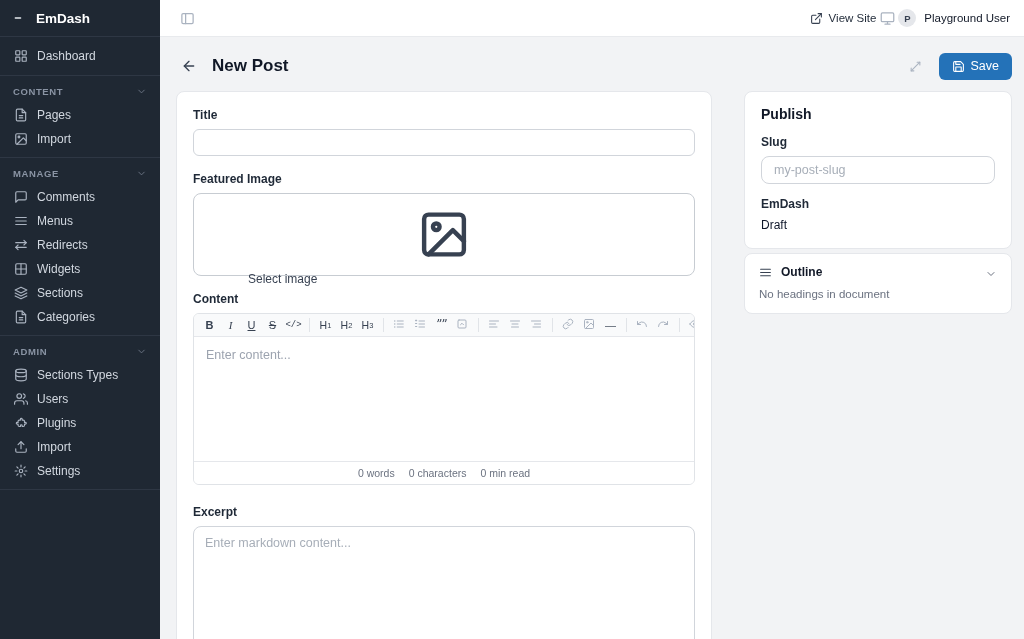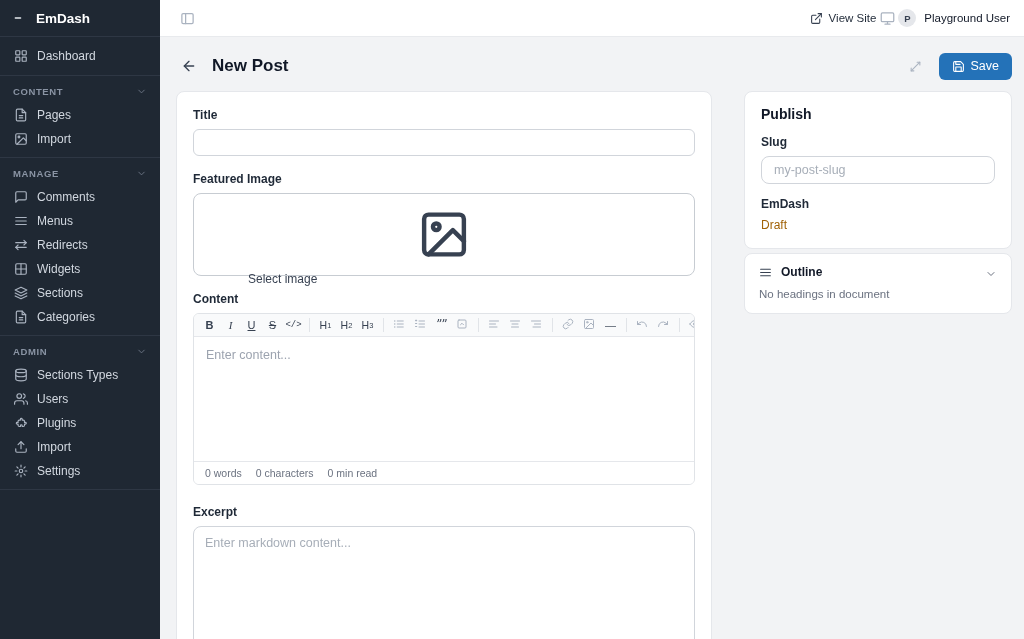--- a/index.html
+++ b/index.html
@@ -64,33 +64,33 @@
   .tb-bold { font-weight:bold; }
   .tb-italic { font-style:italic; font-family:"Liberation Serif", serif; }
   .tb-underline { text-decoration:underline; }
   .tb-strikethrough { text-decoration:line-through; }
   .tb-inline-code { font-family:"Liberation Mono", monospace; font-size:9px; }
   .tb-h { font-size:10.5px; font-weight:normal; }
   .tb-h sub { font-size:7.5px; }
   .tb-blockquote { font-family:"DejaVu Serif", serif; font-size:12px; letter-spacing:-1px; }
   .tb-horizontal-rule { font-size:11px; color:#4b5563; }
   .editor-body { height:124px; padding:11px 12px; font-size:12.5px; color:#9ca3af; cursor:text; }
-  .editor-stats { border-top:1px solid #e5e7eb; padding:5px 11px; display:flex; gap:14px; font-size:10.5px; color:#6b7280; background:#fff; }
+  .editor-stats { border-top:1px solid #e5e7eb; padding:5px 11px; display:flex; gap:14px; font-size:10.5px; color:#6b7280; background:#fff;justify-content:center; }
 
   .excerpt-area { width:100%; height:136px; border:1px solid #d1d5db; border-radius:8px; padding:9px 11px; font-size:12.5px; font-family:inherit; color:#111827; resize:vertical; outline:none; }
   .excerpt-area::placeholder { color:#a7aeb8; }
 
   
   .side-col { width:268px; margin-left:32px; }
   .panel-card { background:#fff; border:1px solid #e5e7eb; border-radius:8px; }
   .publish-card { padding:14px 16px 16px 16px; }
   .panel-title { font-size:14px; font-weight:bold; color:#111827; }
   .panel-label { font-size:12px; font-weight:bold; color:#1f2937; margin-top:13px; margin-bottom:7px; }
   .slug-input { height:28px; border-radius:8px; }
-  .status-value { font-size:12px; color:#a16207; margin-top:4px; }
+  .status-value { font-size:12px; color:#0f172a; margin-top:4px; }
   .outline-card { margin-top:4px; }
   .outline-header { display:flex; align-items:center; padding:11px 14px 7px 14px; cursor:pointer; }
   .outline-header .nav-icon { width:13px; height:13px; color:#374151; }
   .outline-title { font-size:12px; font-weight:bold; margin-left:9px; color:#111827; }
   .outline-chev { margin-left:auto; width:12px; height:12px; color:#6b7280; }
   .outline-chev svg { width:100%; height:100%; }
   .outline-empty { padding:2px 14px 13px 14px; font-size:11.5px; color:#6b7280; }
 </style>
 </head>
 <body>

